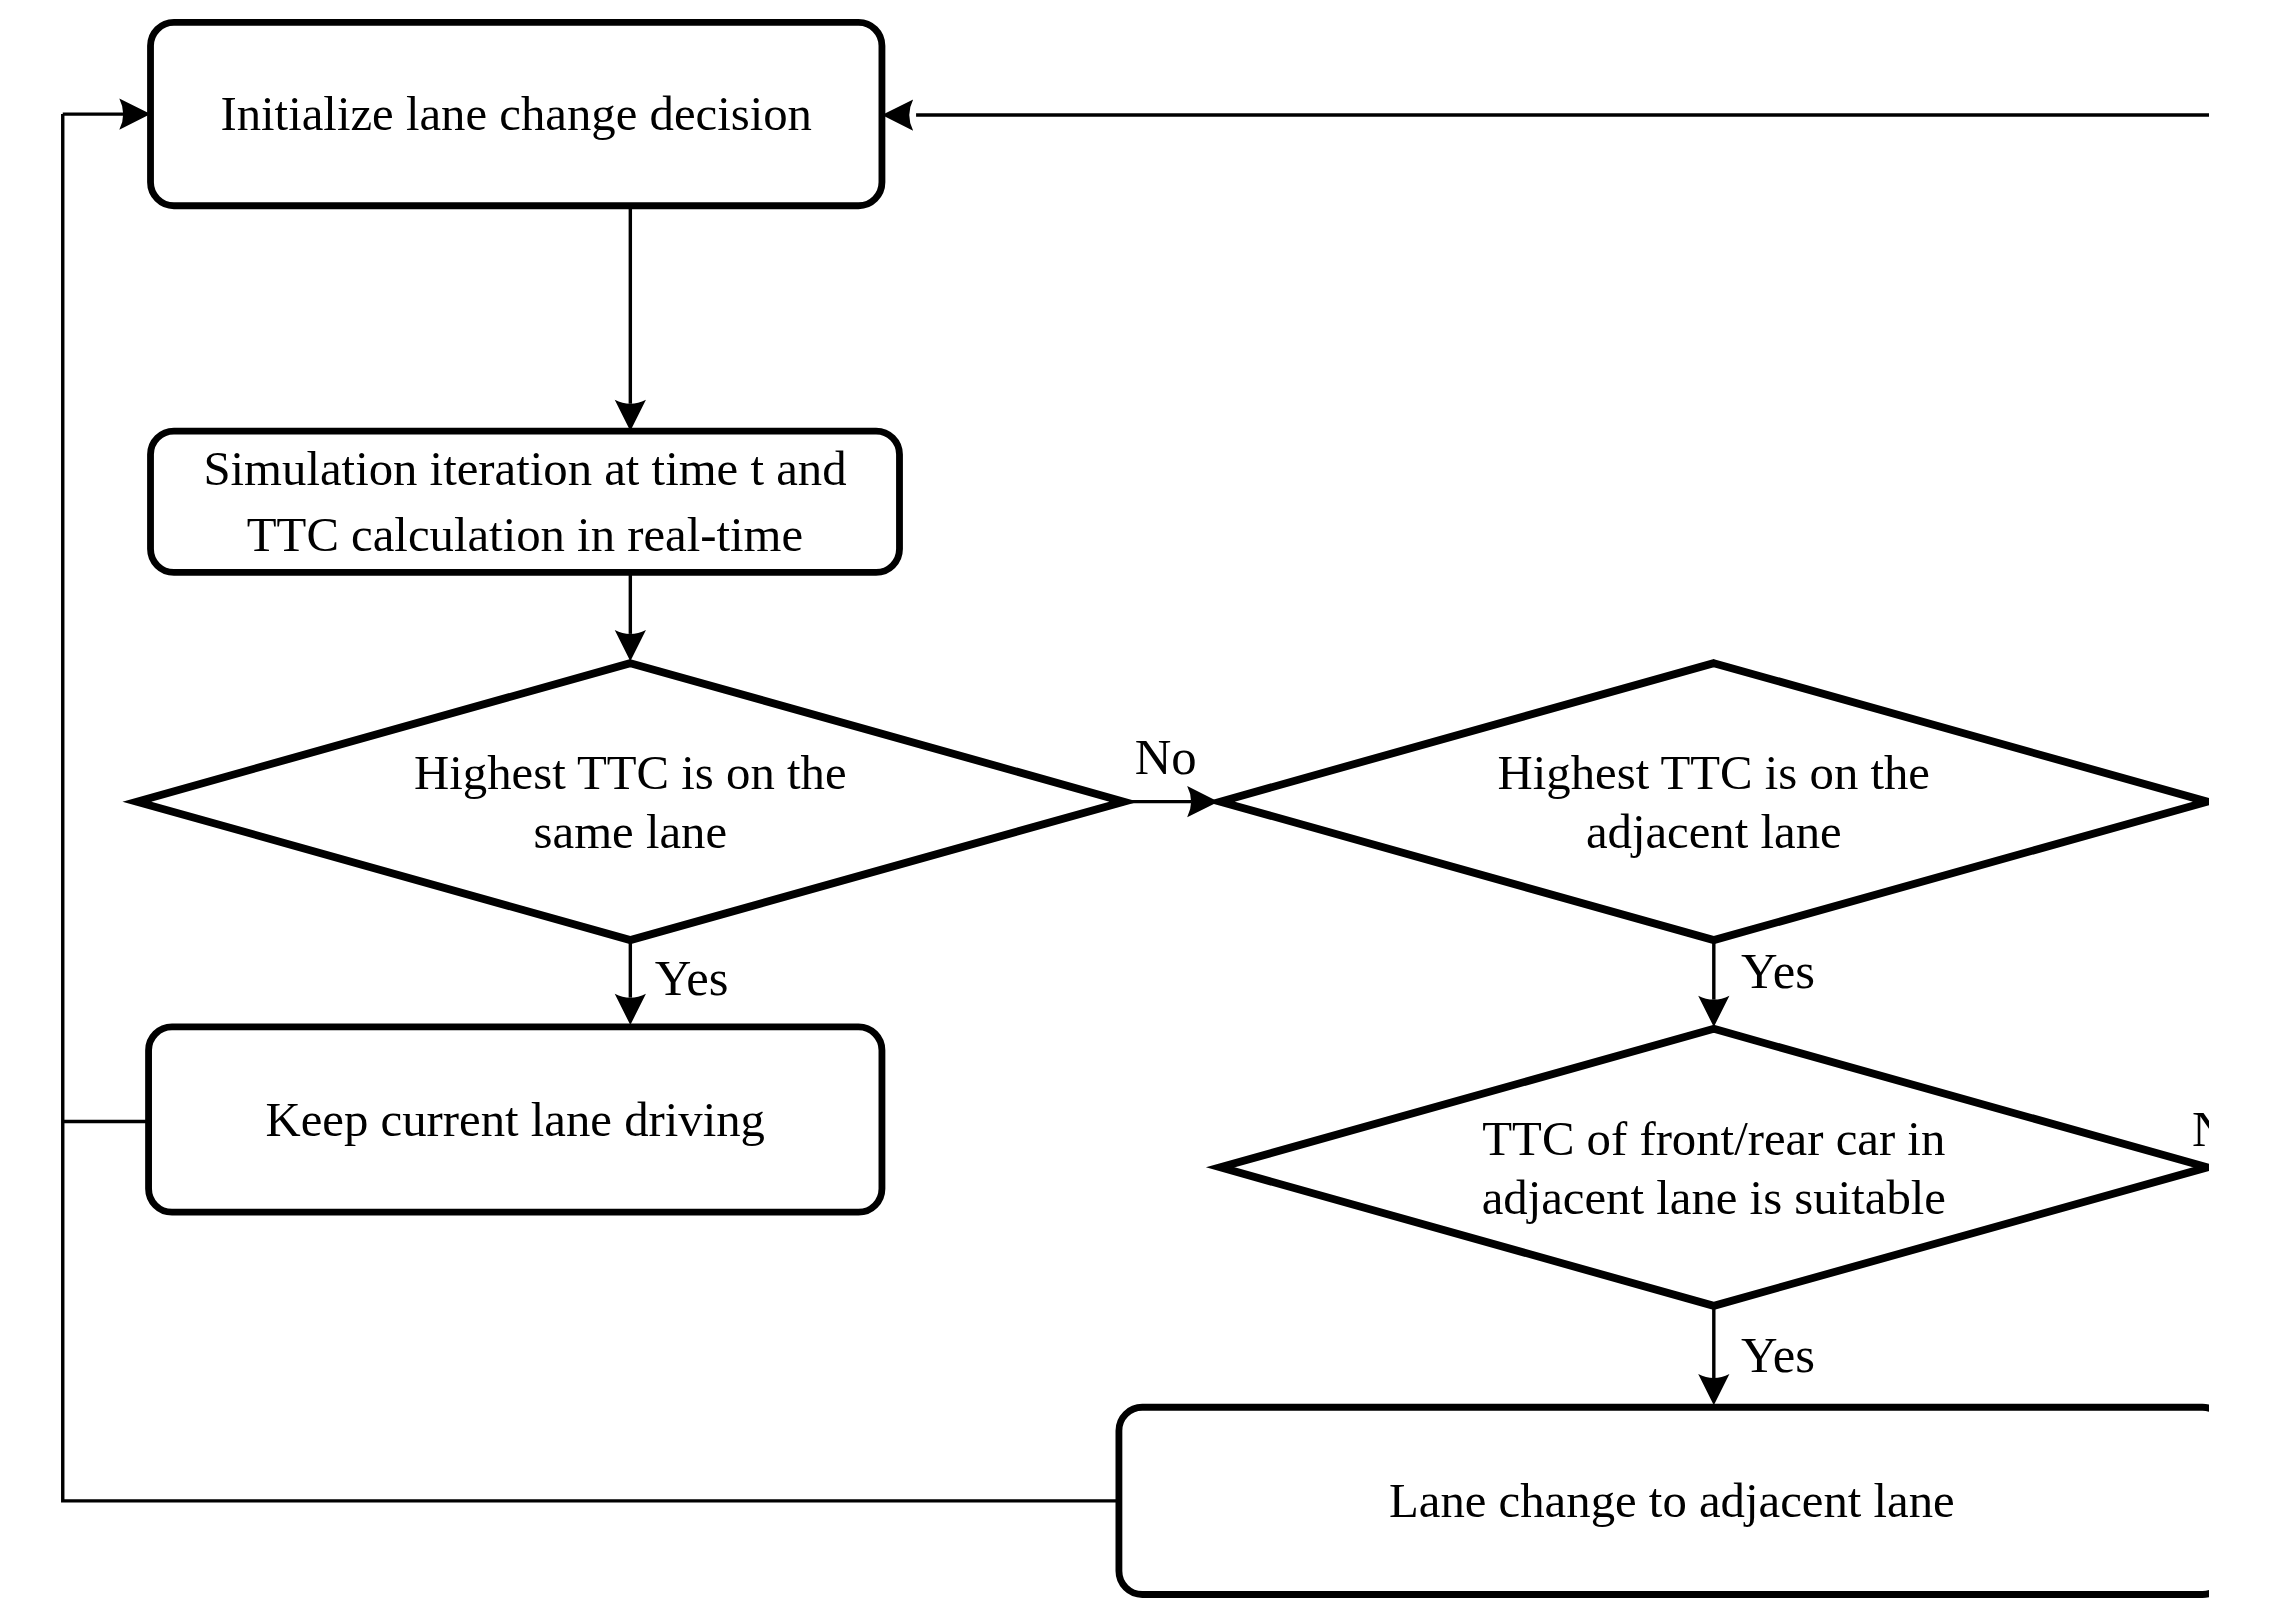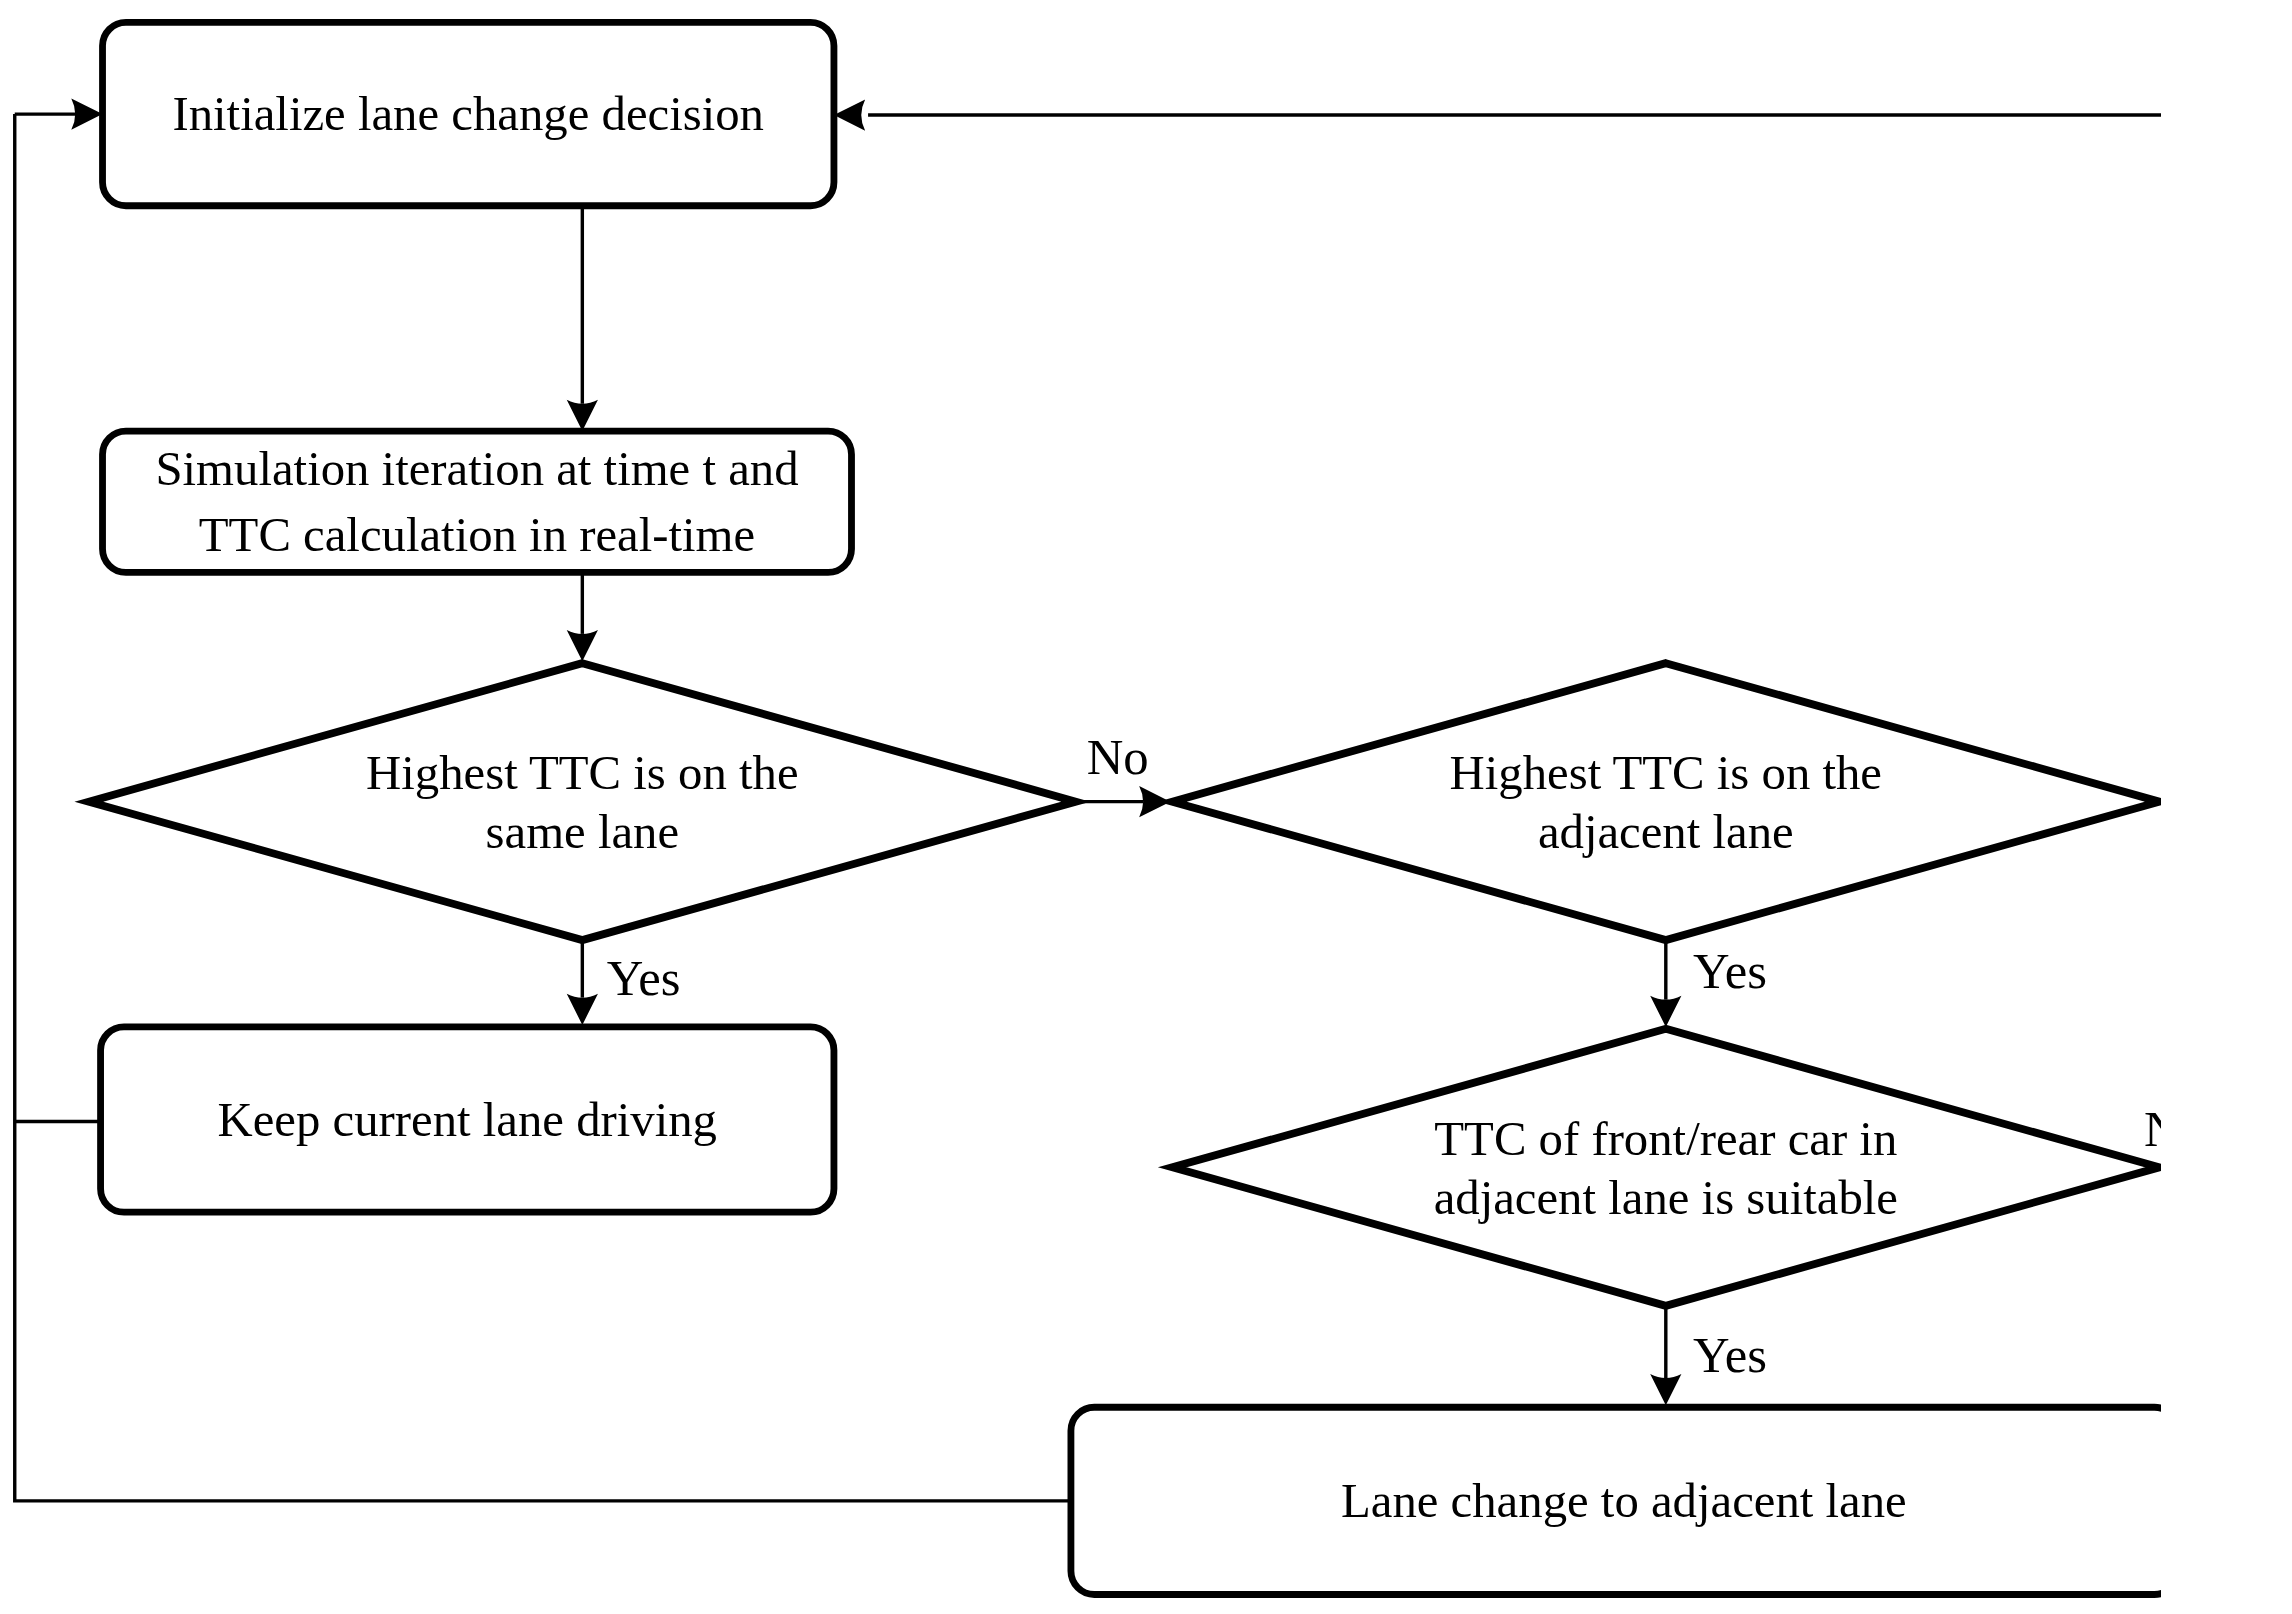--- a/index.html
+++ b/index.html
@@ -6,20 +6,21 @@
     margin: 0;
     padding: 0;
     background: #ffffff;
   }
   .stage {
     position: relative;
     width: 2161px;
     height: 1614px;
     background: #ffffff;
     overflow: hidden;
+    padding-left: 48px;
   }
   svg text {
     font-family: "Liberation Serif", "DejaVu Serif", serif;
     fill: #000000;
   }
   .node-box {
     fill: #ffffff;
     stroke: #000000;
     stroke-width: 7;
   }

